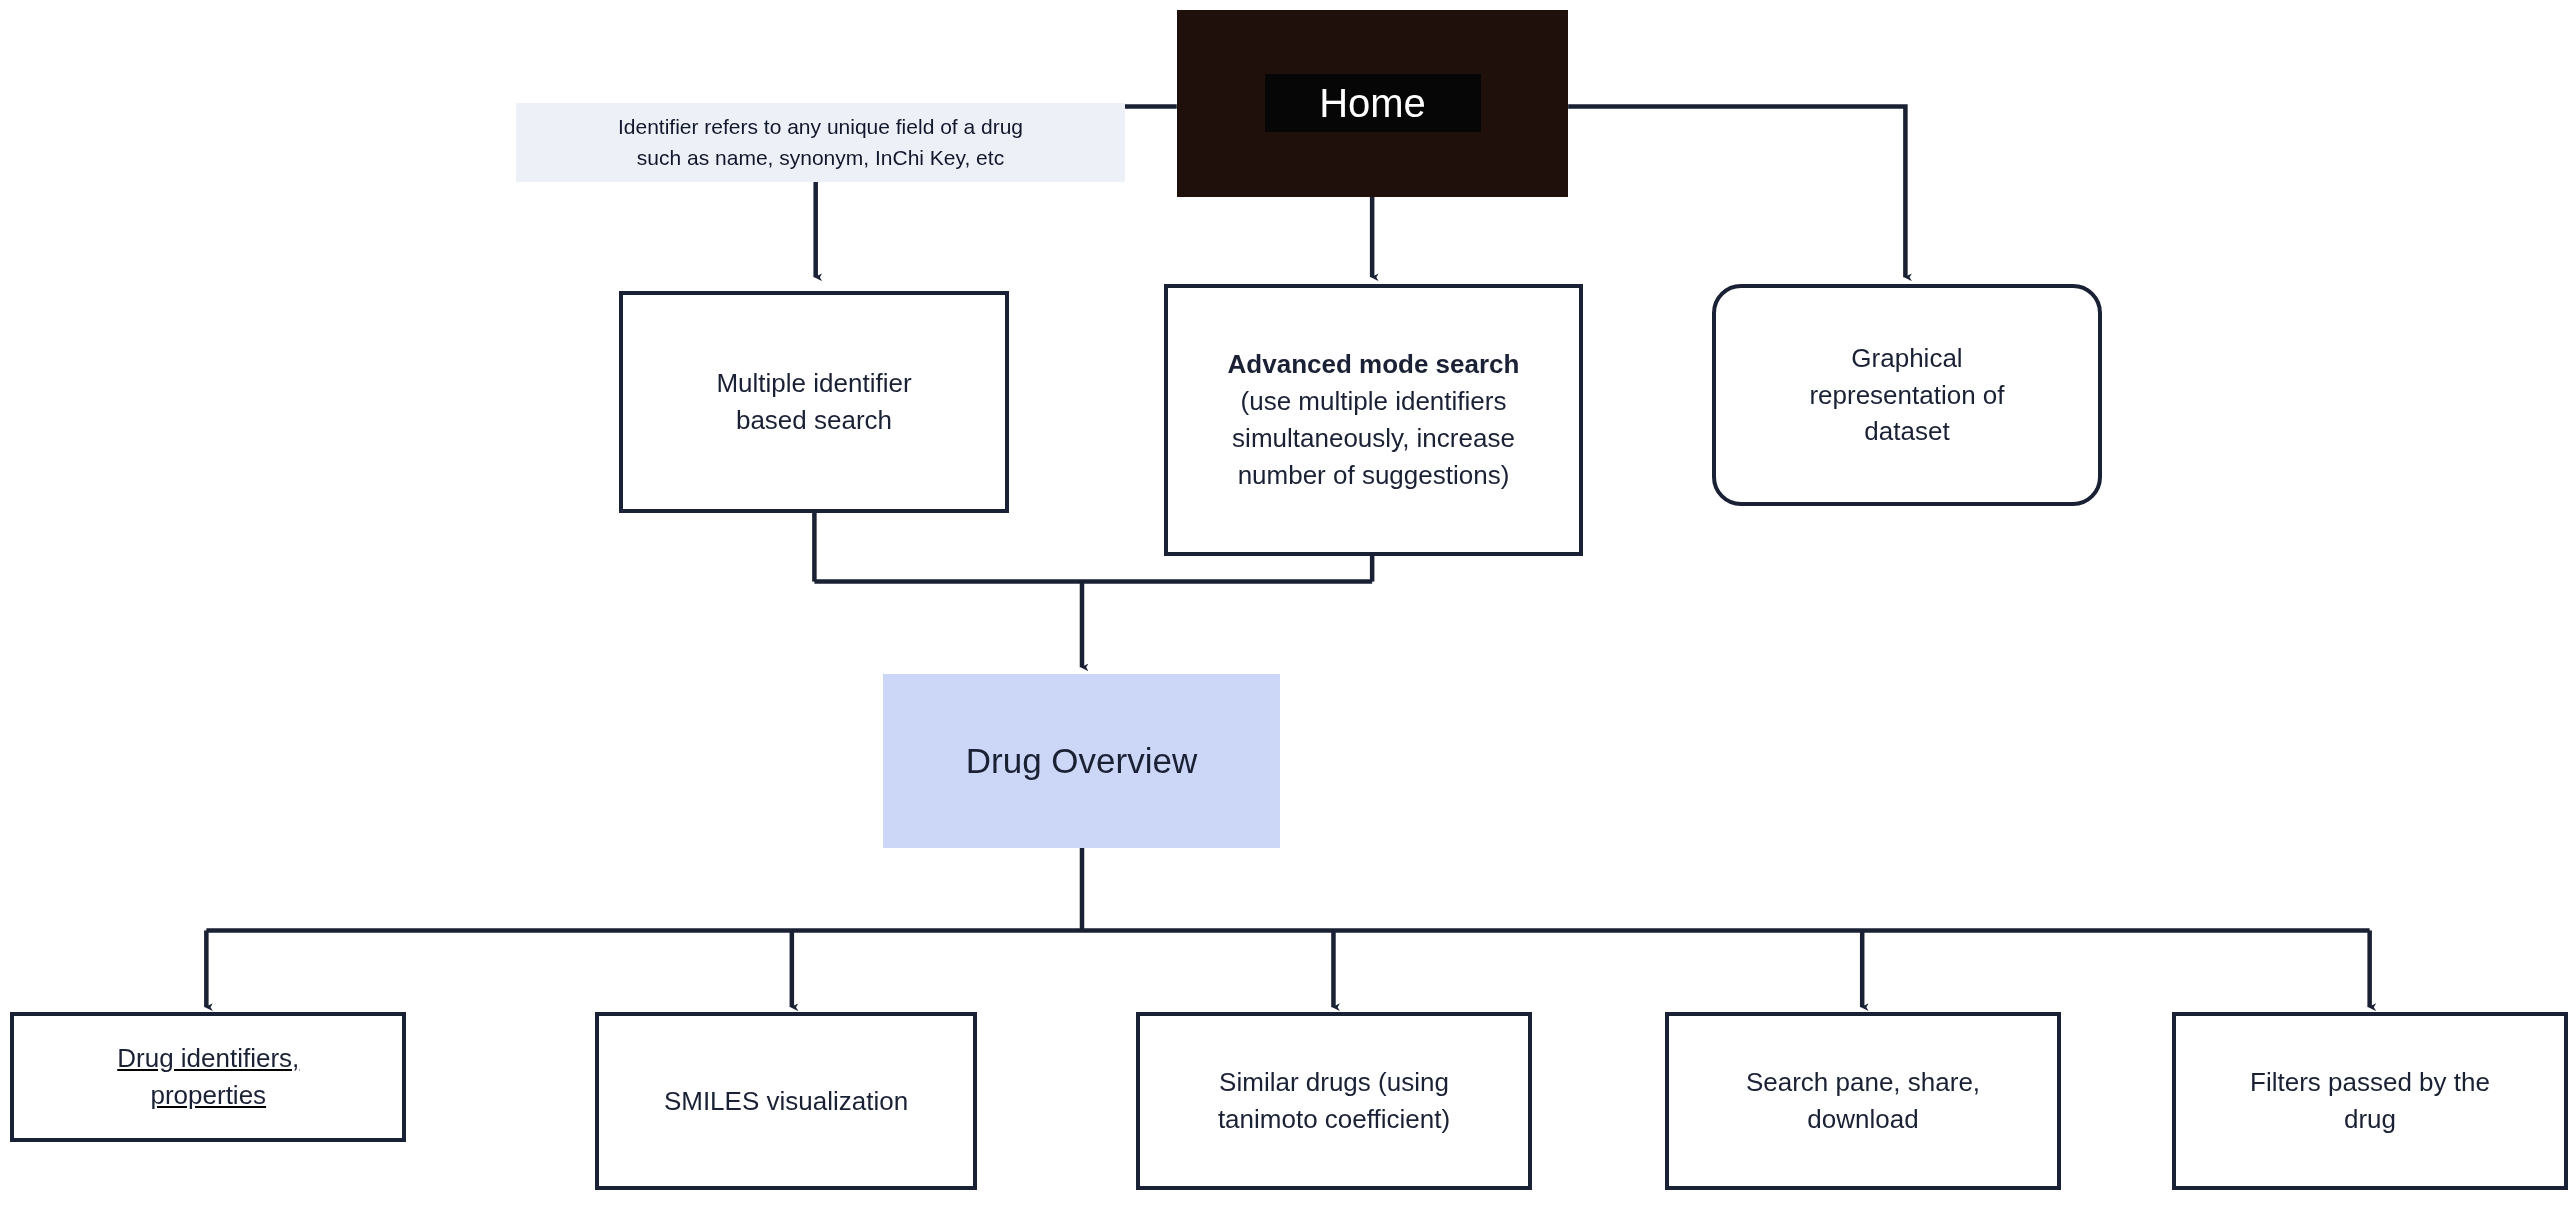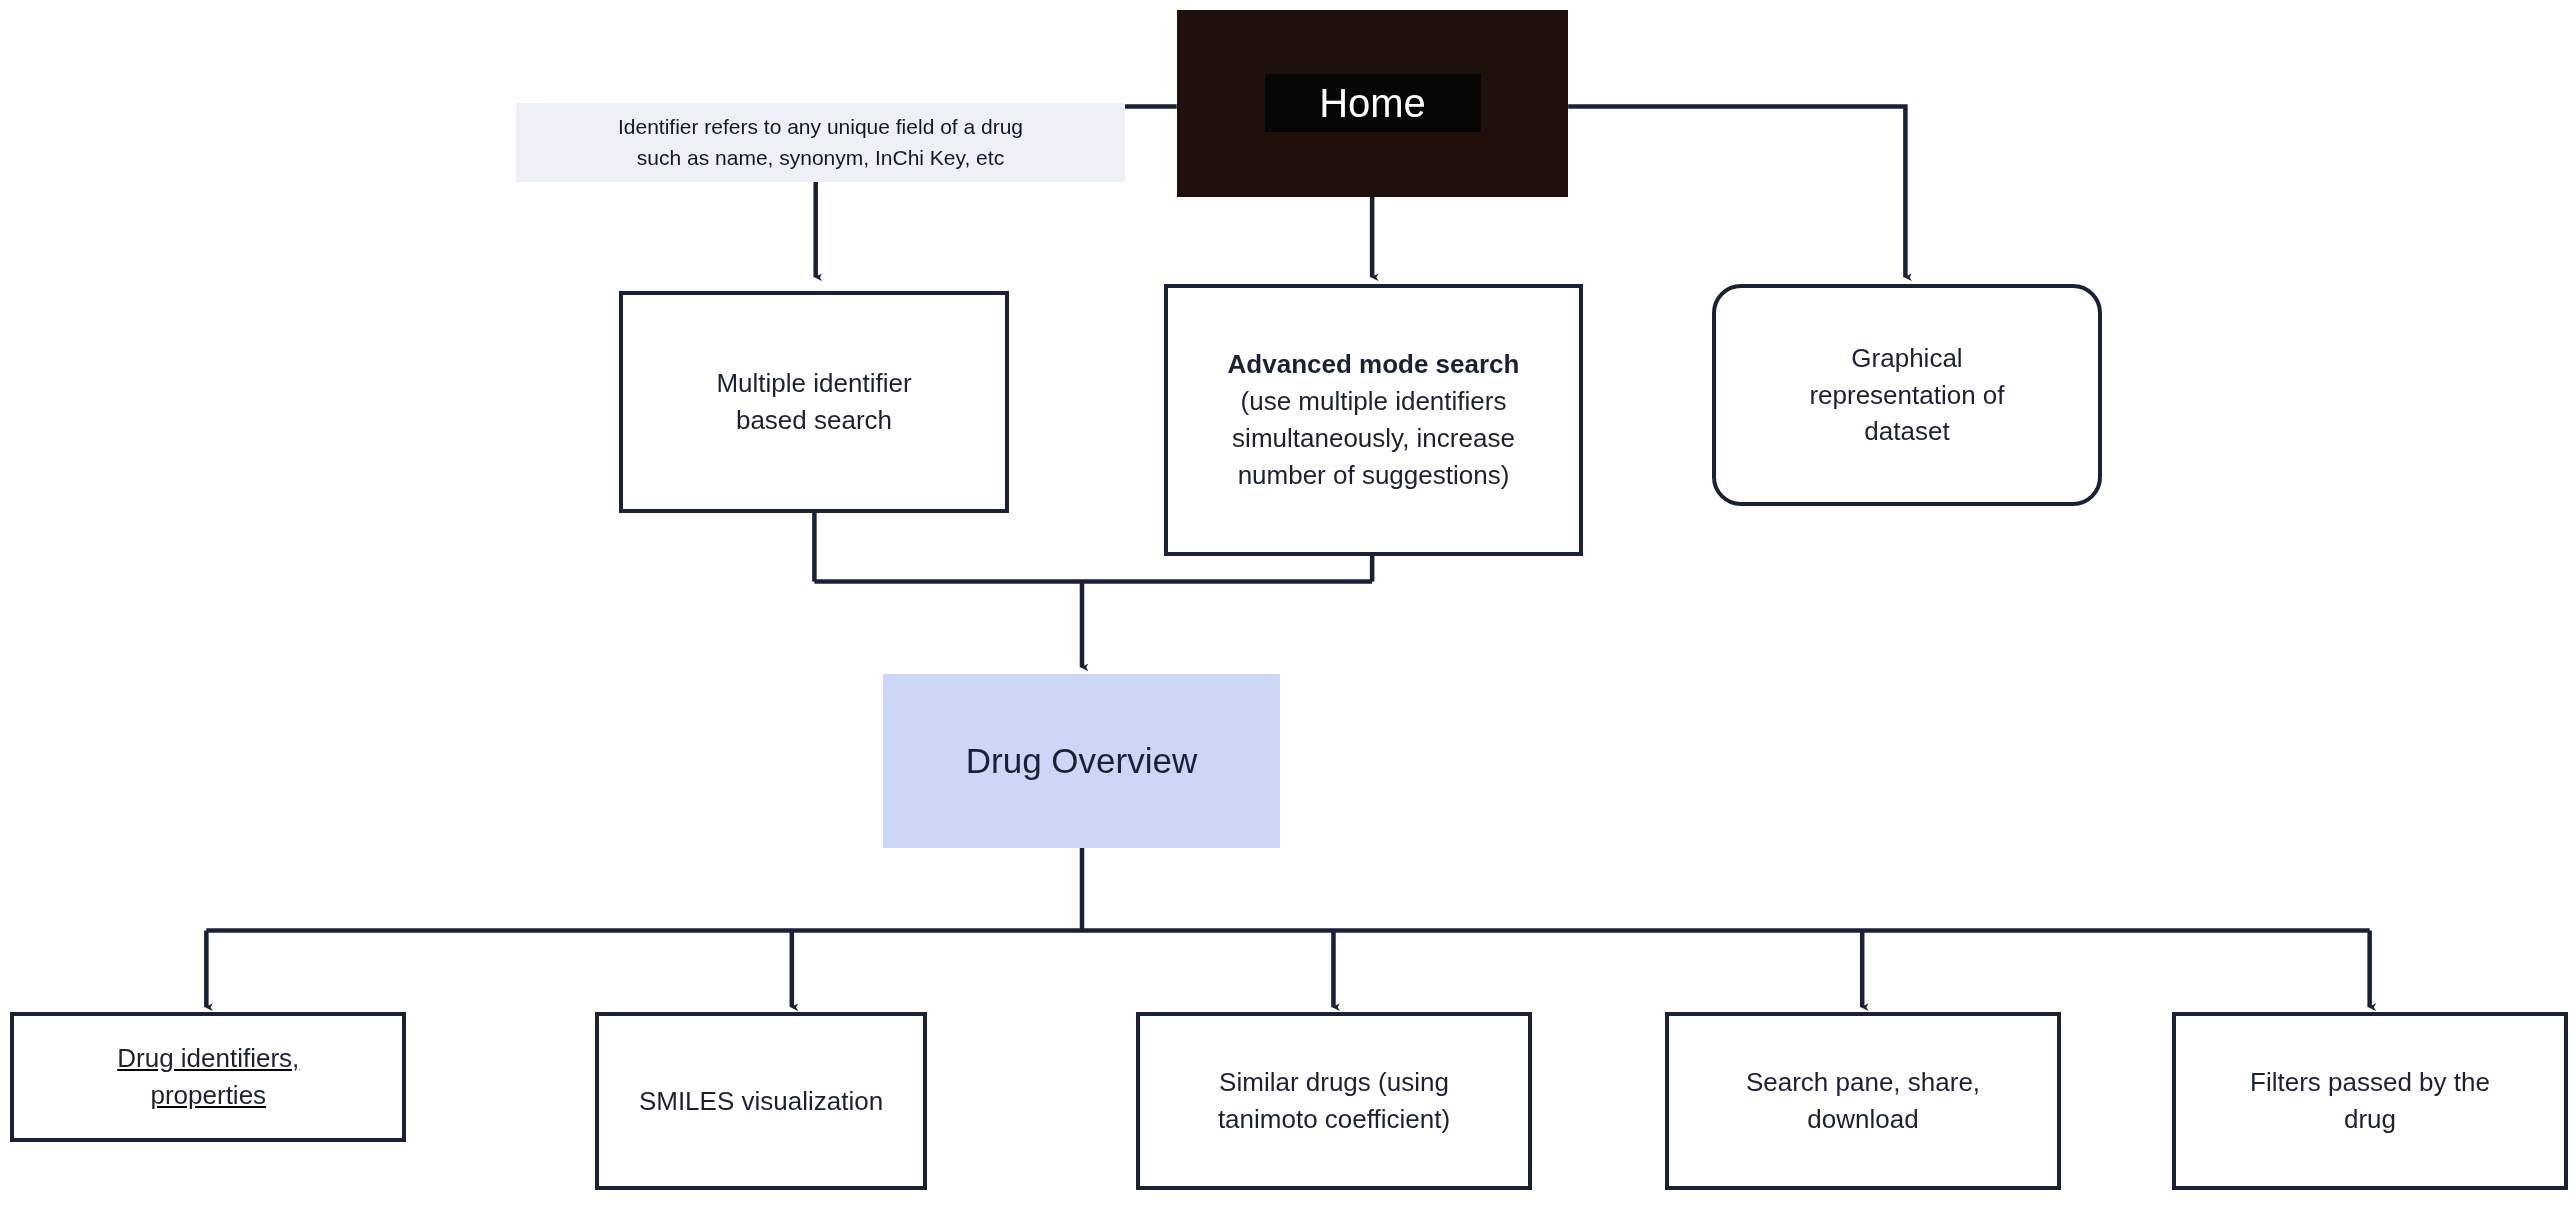--- a/index.html
+++ b/index.html
@@ -111,21 +111,21 @@
     <span class="fill-text">Drug Overview</span>
   </div>
 
   <div class="node box" style="left:10.3px;top:1012px;width:396px;height:130px;text-decoration:underline;">
     <div class="box-text">
       <div>Drug identifiers,</div>
       <div>properties</div>
     </div>
   </div>
 
-  <div class="node box" style="left:595px;top:1012px;width:332px;height:178px;">
+  <div class="node box" style="left:595px;top:1012px;width:382px;height:178px;">
     <div class="box-text">
       <div>SMILES visualization</div>
     </div>
   </div>
 
   <div class="node box" style="left:1136px;top:1012px;width:396px;height:178px;">
     <div class="box-text">
       <div>Similar drugs (using</div>
       <div>tanimoto coefficient)</div>
     </div>

